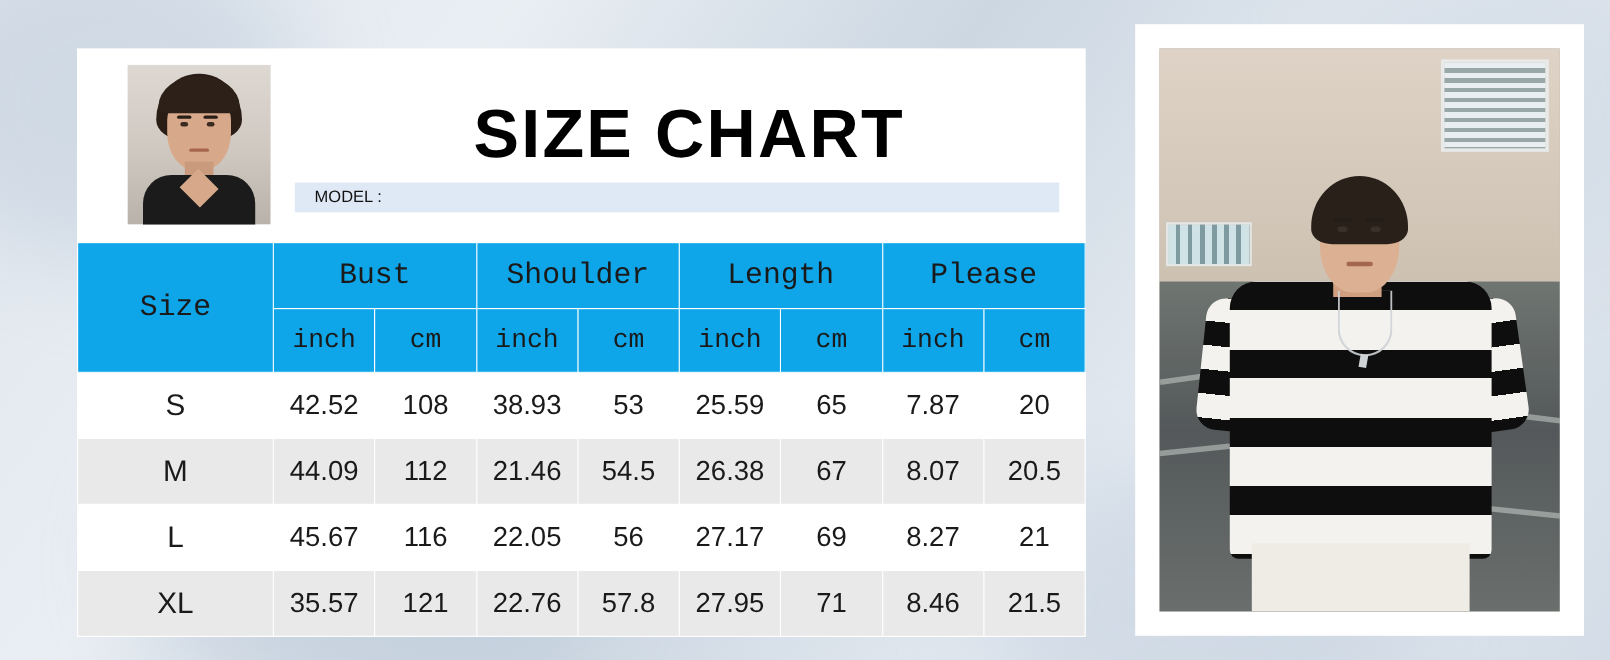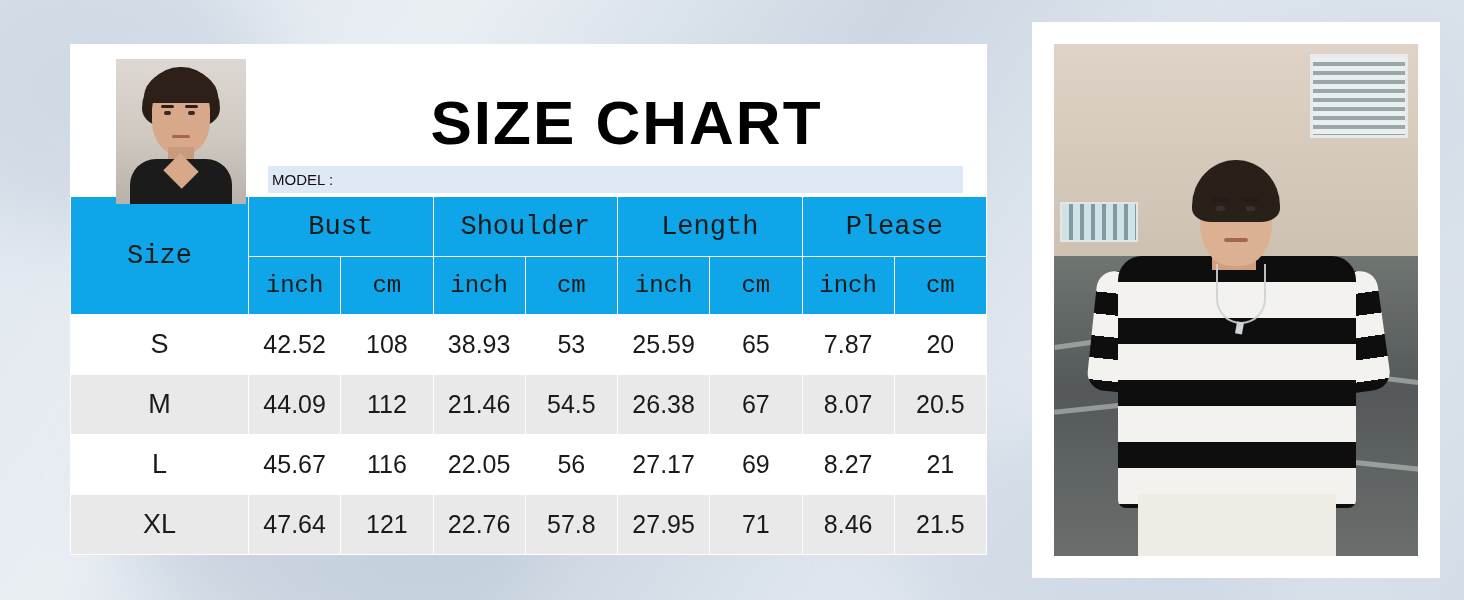--- a/index.html
+++ b/index.html
@@ -37,21 +37,21 @@
   .chart-card {
     position: absolute;
     left: 70px;
     top: 44px;
     width: 917px;
     background: #ffffff;
     box-sizing: border-box;
   }
   .chart-head {
     position: relative;
-    height: 152px;
+    height: 176px;
   }
   .model-photo {
     position: absolute;
     left: 46px;
     top: 15px;
     width: 130px;
     height: 145px;
     overflow: hidden;
     background: #e7e3e0;
   }
@@ -104,21 +104,21 @@
     left: 198px;
     right: 24px;
     top: 122px;
     height: 27px;
     background: #dfe9f5;
     display: flex;
     align-items: center;
     font-size: 15px;
     color: #111;
   }
-  .model-bar .mb-label { padding-left: 4px; width: 120px; }
+  .model-bar .mb-label { padding-left: 18px; width: 120px; }
   .model-bar .mb-value { flex: 1; letter-spacing: 0.2px; }
 
   
   table.size-table {
     width: 917px;
     border-collapse: collapse;
     table-layout: fixed;
     font-size: 25px;
     color: #1a1a1a;
   }
@@ -319,21 +319,21 @@
         <td>22.05</td>
         <td>56</td>
         <td>27.17</td>
         <td>69</td>
         <td>8.27</td>
         <td>21</td>
       </tr>
 
       <tr class="data-row row-grey">
         <td class="size-col">XL</td>
-        <td>47.64</td>
+        <td>35.57</td>
         <td>121</td>
         <td>22.76</td>
         <td>57.8</td>
         <td>27.95</td>
         <td>71</td>
         <td>8.46</td>
         <td>21.5</td>
       </tr>
     </tbody>
       </table>

